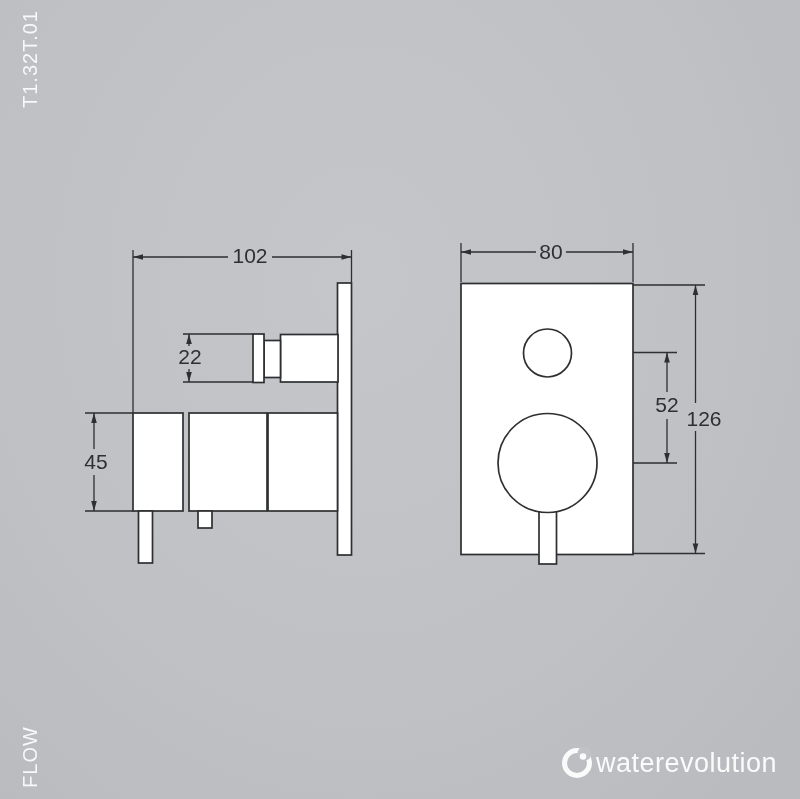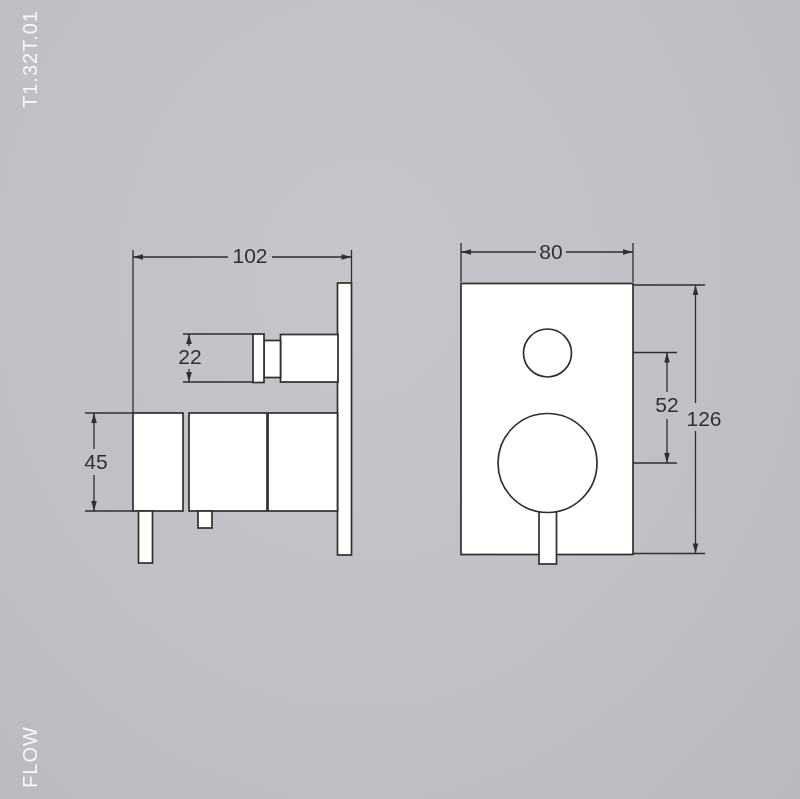--- a/index.html
+++ b/index.html
@@ -115,14 +115,22 @@
       <text x="667" y="412">52</text>
 
       <path class="dim" d="M633 285 H705 M633 553.5 H705"></path>
       <path class="dim" d="M695.5 285 V403 M695.5 431 V553.5"></path>
       <polygon class="arrow" points="695.5,285 692.7,295 698.3,295"></polygon>
       <polygon class="arrow" points="695.5,553.5 692.7,543.5 698.3,543.5"></polygon>
       <text x="704" y="426">126</text>
     </g>
   </svg>
 
+  <div class="logo">
+    <svg width="32" height="32" viewBox="0 0 32 32">
+      <circle cx="16" cy="16" r="12.5" fill="none" stroke="#fafbfb" stroke-width="5"></circle>
+      <circle cx="23.5" cy="6.5" r="7" fill="#c0c2c5"></circle>
+      <circle cx="22" cy="9.5" r="3.2" fill="#fafbfb"></circle>
+    </svg>
+    <span class="word">waterevolution</span>
+  </div>
 
 </div>
 
 </body></html>

